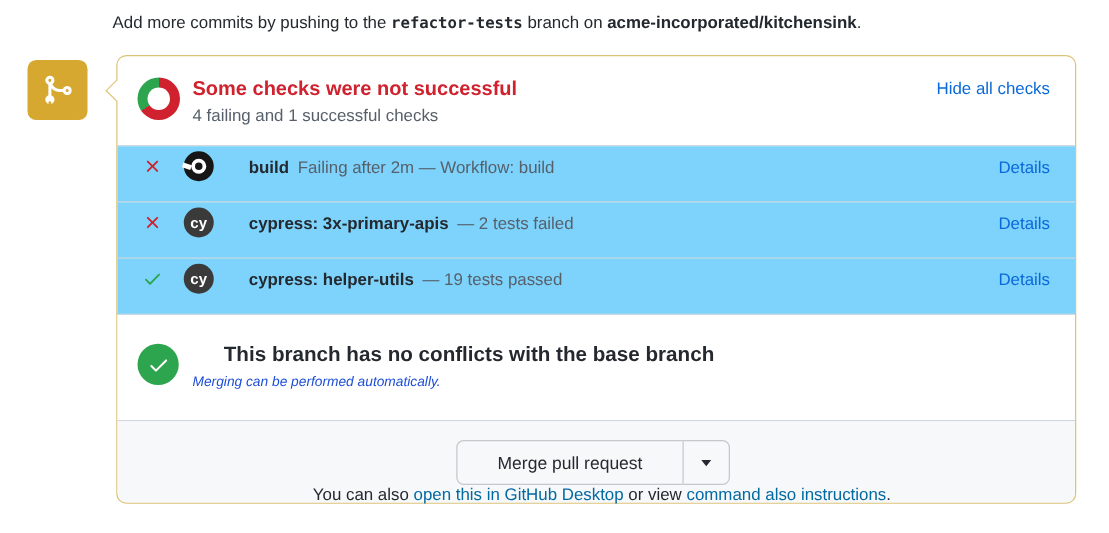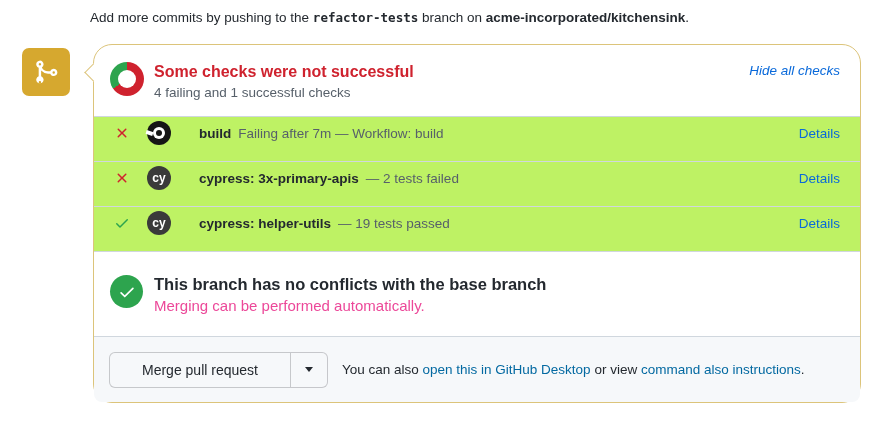--- a/index.html
+++ b/index.html
@@ -30,21 +30,21 @@
     background: #d6a82f;
     display: flex; align-items: center; justify-content: center;
   }
   .timeline-badge svg { fill: #ffffff; }
 
   
   .merge-box {
     position: absolute; left: 93px; top: 44px;
     width: 768px;
     border: 1px solid #dcc47a;
-    border-radius: 19px;
+    border-radius: 8px;
     background: #ffffff;
   }
   
   .merge-box::before, .merge-box::after {
     content: ""; position: absolute; width: 12px; height: 12px;
     transform: rotate(45deg);
     background: #ffffff;
   }
   .merge-box::before { left: -7px; top: 21px; border-left: 1px solid #dcc47a; border-bottom: 1px solid #dcc47a; }
   .merge-box::after  { left: -5px; top: 21px; }
@@ -55,26 +55,26 @@
     width: 34px; height: 34px; border-radius: 50%; flex: none;
     background: conic-gradient(#cf222e 0deg 235deg, #2da44e 235deg 360deg);
     position: relative; margin-right: 10px; margin-top: 2px;
   }
   .donut::after {
     content: ""; position: absolute; inset: 8px; border-radius: 50%; background: #ffffff;
   }
   .checks-header-text { flex: 1; }
   .checks-title { color: #cf222e; font-weight: bold; font-size: 16px; line-height: 23px; }
   .checks-subtitle { color: #57606a; font-size: 13.5px; line-height: 19px; }
-  .hide-link { font-size: 13.5px; color: #0969da; text-decoration: none; margin-top: 3px; font-style: italic; }
+  .hide-link { font-size: 13.5px; color: #0969da; text-decoration: none; margin-top: 3px; }
 
   
   .check-row {
     display: flex; align-items: center;
-    background: #bef264;
+    background: #7dd3fc;
     padding: 10px 20px 22px 20px;
     height: 45px;
     border-bottom: 1px solid #d0d7de;
     font-size: 13.5px;
   }
   .status-icon { width: 16px; height: 16px; flex: none; margin-right: 17px; }
   .service-icon {
     width: 24px; height: 24px; border-radius: 50%; flex: none; margin-right: 28px;
     position: relative;
   }
@@ -101,29 +101,29 @@
   .check-desc { color: #57606a; white-space: nowrap; }
   .details-link { margin-left: auto; color: #0969da; text-decoration: none; font-size: 13.5px; }
 
   
   .mergeable { display: flex; align-items: flex-start; padding: 20px 20px 20px 16px; background: #ffffff; }
   .green-circle {
     width: 33px; height: 33px; border-radius: 50%; background: #2da44e; flex: none;
     display: flex; align-items: center; justify-content: center; margin-right: 11px; margin-top: 3px;
   }
   .green-circle svg { fill: #ffffff; }
-  .mergeable-title { font-size: 16.5px; font-weight: bold; color: #24292f; line-height: 24px; }
-  .mergeable-subtitle { font-size: 15px; color: #ec4899; line-height: 20px; }
+  .mergeable-title { font-size: 16.5px; font-weight: bold; color: #24292f; line-height: 24px; margin-left: 25px; }
+  .mergeable-subtitle { font-size: 11px; color: #1d4ed8; line-height: 20px; font-style: italic; }
 
   
   .merge-footer {
     background: #f6f8fa; border-top: 1px solid #d0d7de;
     border-radius: 0 0 8px 8px;
     display: flex; align-items: center;
-    padding: 15px 20px 15px 15px; height: 66px;
+    padding: 15px 20px 15px 15px; height: 66px; flex-direction: column;
   }
   .btn-group { display: flex; flex: none; }
   .btn {
     background: #f6f8fa; border: 1px solid rgba(27,31,36,0.22);
     height: 36px; font-size: 14px; font-weight: 500; color: #24292f;
     font-family: "Liberation Sans", sans-serif;
     display: flex; align-items: center; cursor: pointer;
   }
   .btn-merge { padding: 0 32px; border-radius: 6px 0 0 6px; }
   .btn-caret { padding: 0 14px; border-left: none; border-radius: 0 6px 6px 0; }
@@ -161,21 +161,21 @@
   <div class="check-row">
     <span class="status-icon">
       <svg width="16" height="16" viewBox="0 0 16 16" fill="#cf222e">
           <path d="M3.72 3.72a.75.75 0 0 1 1.06 0L8 6.94l3.22-3.22a.749.749 0 0 1 1.275.326.749.749 0 0 1-.215.734L9.06 8l3.22 3.22a.749.749 0 0 1-.326 1.275.749.749 0 0 1-.734-.215L8 9.06l-3.22 3.22a.751.751 0 0 1-1.042-.018.751.751 0 0 1-.018-1.042L6.94 8 3.72 4.78a.75.75 0 0 1 0-1.06Z"></path>
         </svg>
     </span>
     <span class="service-icon circleci">
         <span class="notch"></span>
       </span>
     <span class="check-name">build</span>
-    <span class="check-desc">Failing after 7m — Workflow: build</span>
+    <span class="check-desc">Failing after 2m — Workflow: build</span>
     <a class="details-link" href="#">Details</a>
   </div>
 
   <div class="check-row">
     <span class="status-icon">
       <svg width="16" height="16" viewBox="0 0 16 16" fill="#cf222e">
           <path d="M3.72 3.72a.75.75 0 0 1 1.06 0L8 6.94l3.22-3.22a.749.749 0 0 1 1.275.326.749.749 0 0 1-.215.734L9.06 8l3.22 3.22a.749.749 0 0 1-.326 1.275.749.749 0 0 1-.734-.215L8 9.06l-3.22 3.22a.751.751 0 0 1-1.042-.018.751.751 0 0 1-.018-1.042L6.94 8 3.72 4.78a.75.75 0 0 1 0-1.06Z"></path>
         </svg>
     </span>
     <span class="service-icon cypress">cy</span>

